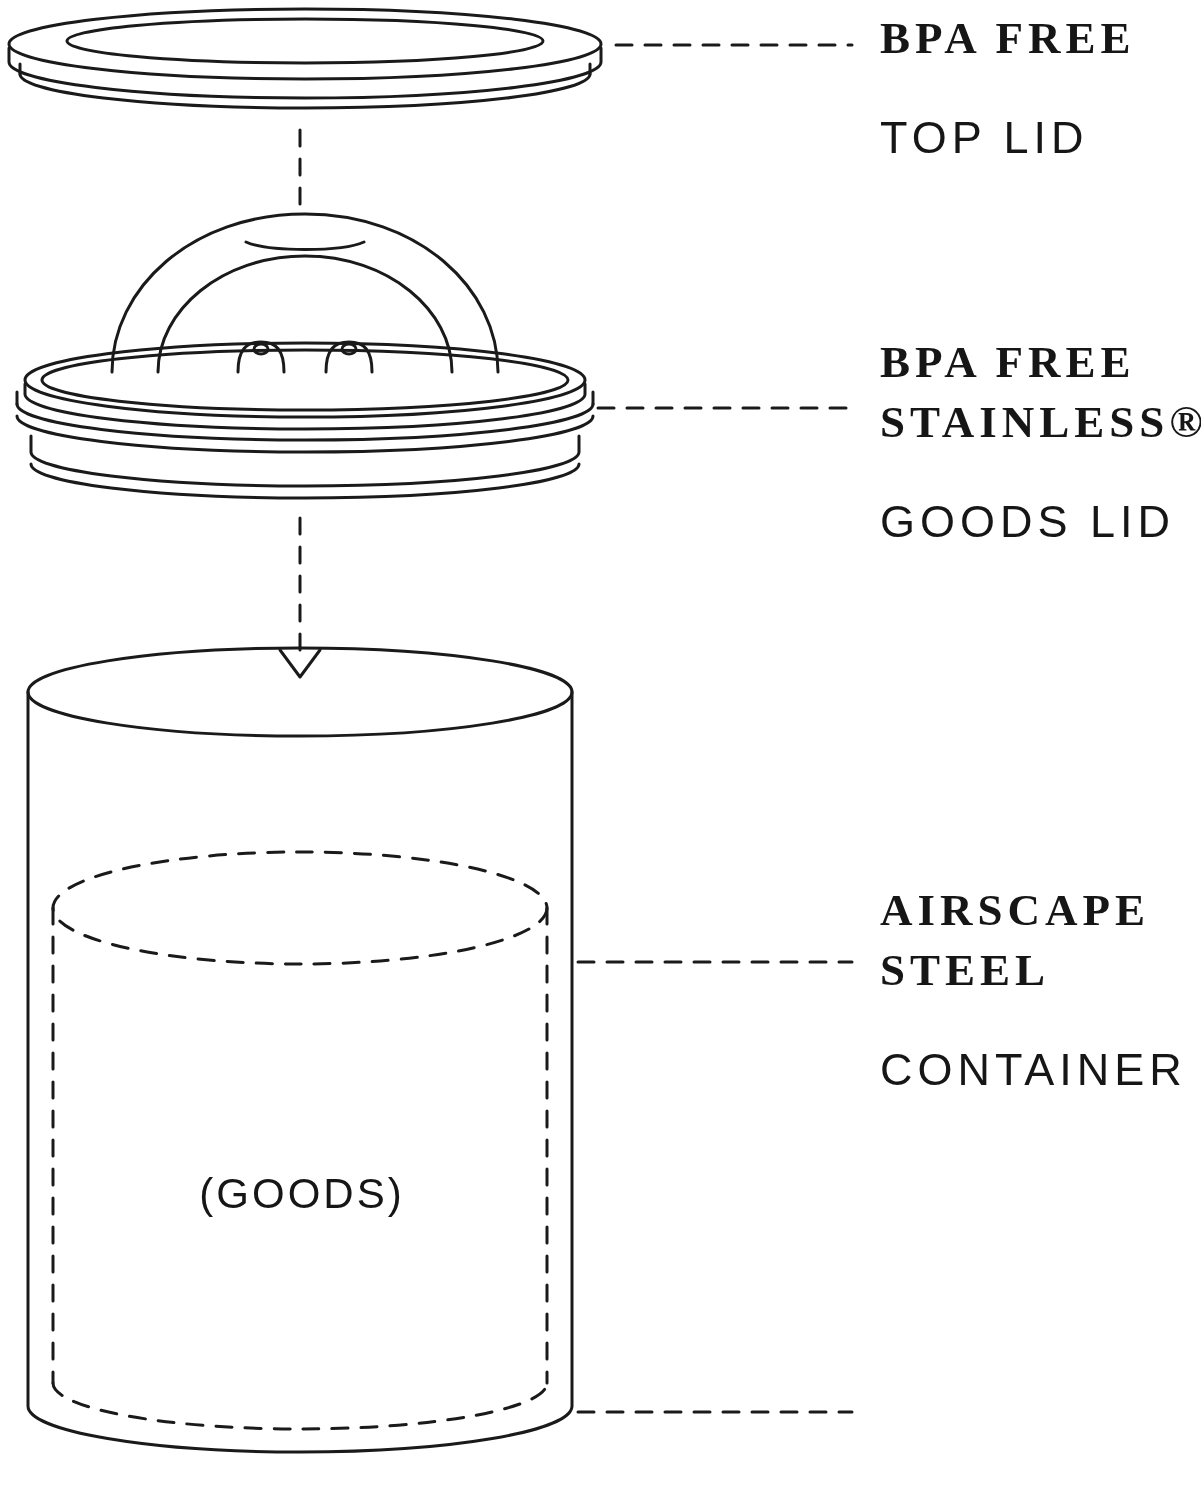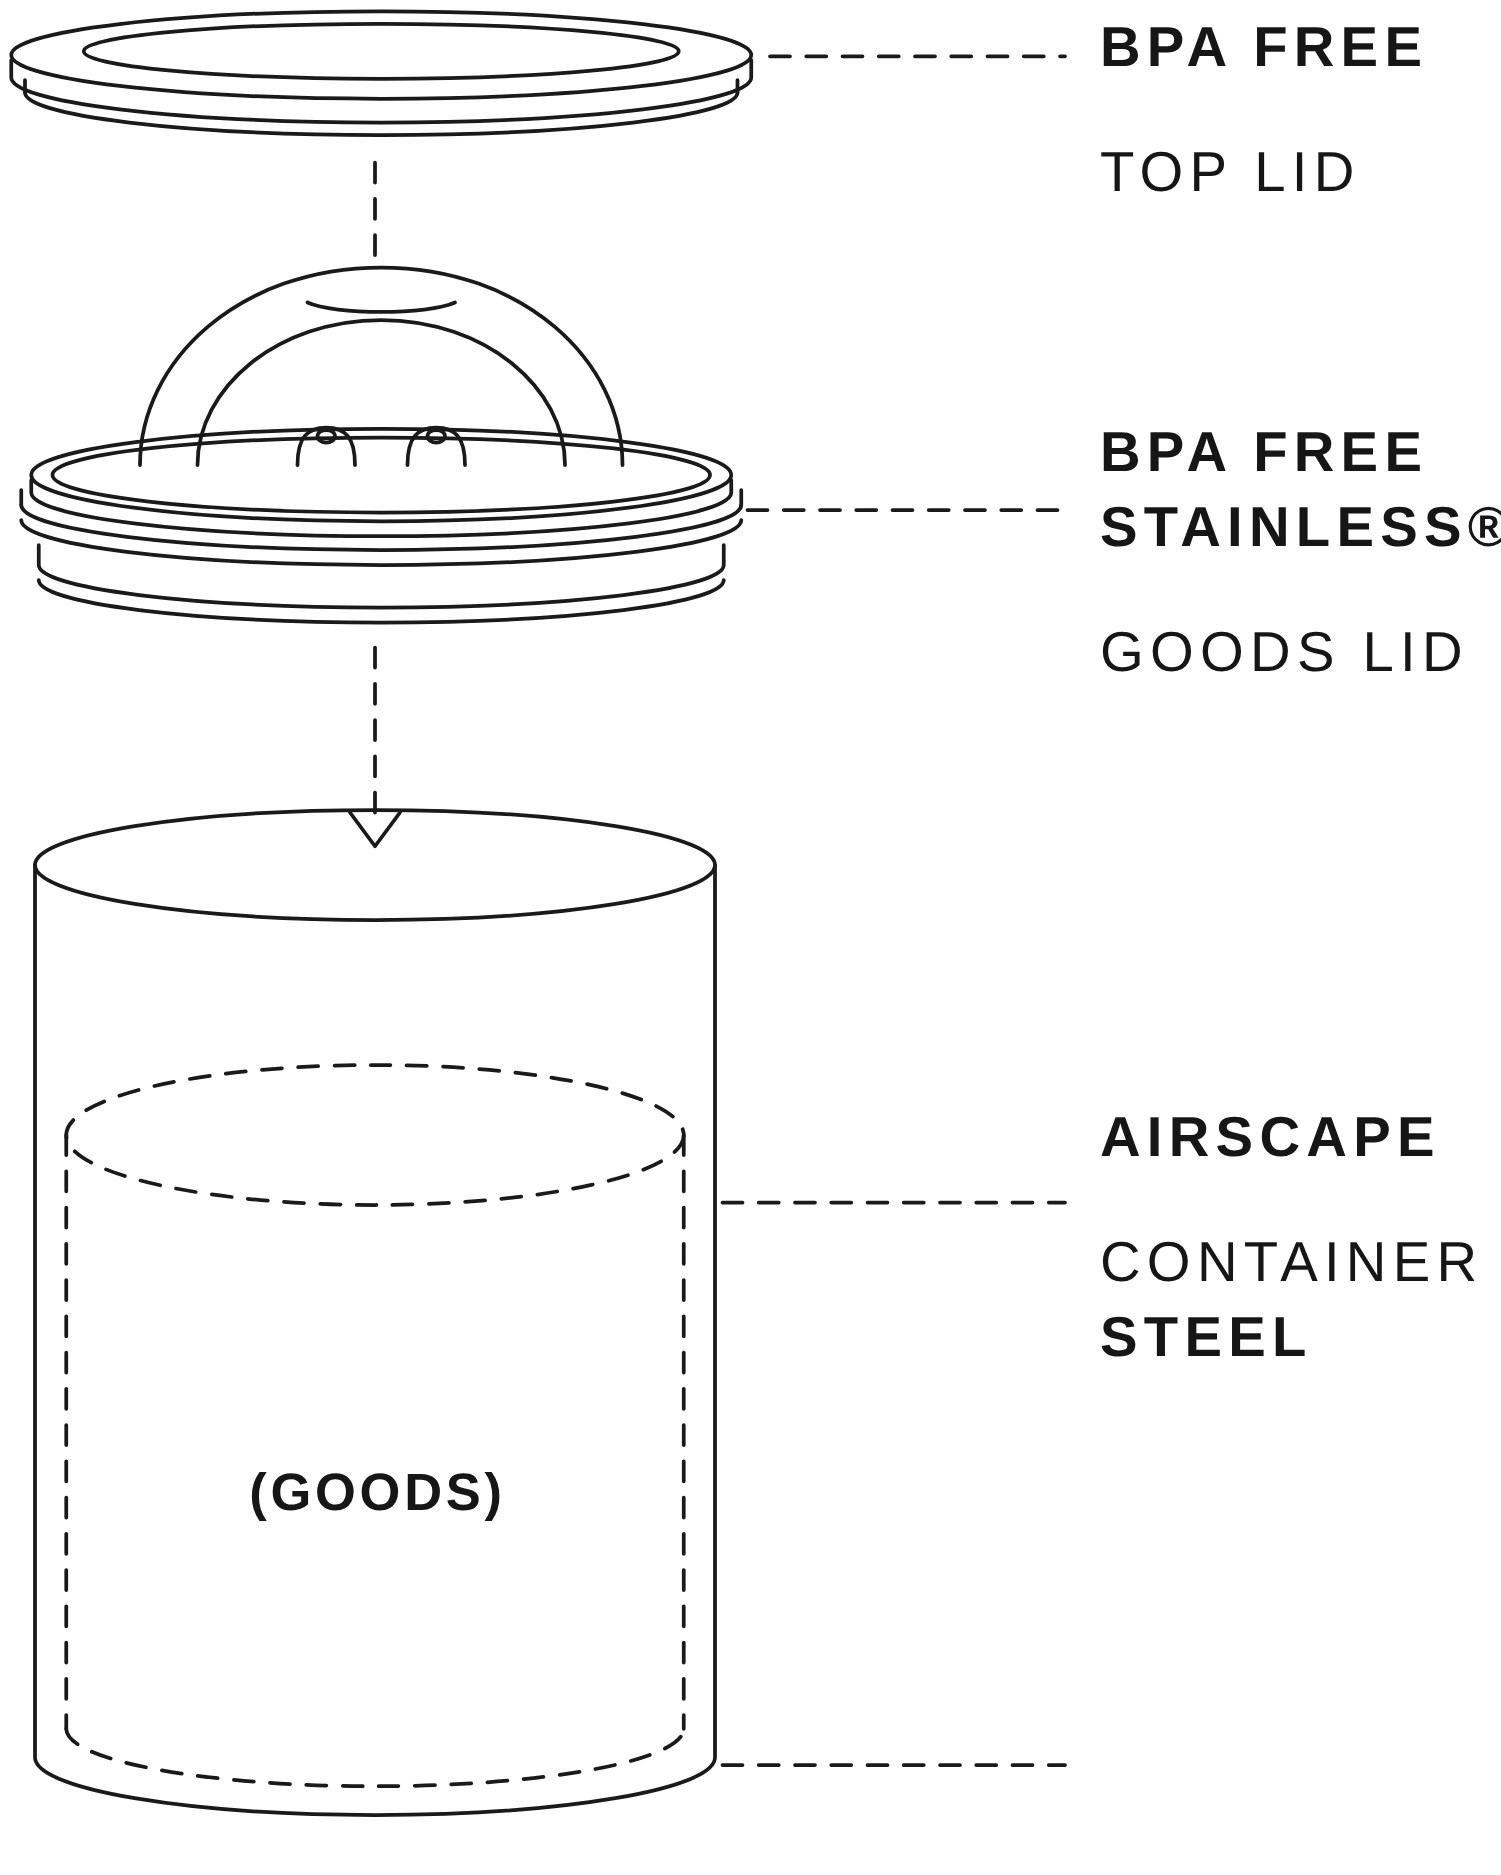--- a/index.html
+++ b/index.html
@@ -30,30 +30,30 @@
     left: 880px;
     color: #161616;
   }
   .lbl .line {
     display: block;
     font-size: 45px;
     line-height: 60px;
     letter-spacing: 5px;
     white-space: nowrap;
   }
-  .b  { font-weight: 700; }
+  .b  { font-weight: 700; font-family: Liberation Serif, serif; }
   .lt { font-weight: 400; letter-spacing: 4px; margin-top: 40px; }
   .goods {
     position: absolute;
     left: 32px;
     top: 1170px;
     width: 540px;
     text-align: center;
     font-size: 42px;
-    font-weight: 700;
+    font-weight: 400;
     letter-spacing: 3px;
     color: #161616;
   }
 </style>
 </head>
 <body>
 
 <div class="stage">
 
   <svg class="art" viewBox="0 0 1201 1500" aria-hidden="true">
@@ -113,20 +113,20 @@
   </div>
 
   <div class="lbl" style="top:332px;">
     <span class="line b">BPA FREE</span>
     <span class="line b">STAINLESS®</span>
     <span class="line lt">GOODS LID</span>
   </div>
 
   <div class="lbl" style="top:880px;">
     <span class="line b">AIRSCAPE</span>
+    <span class="line b">STEEL</span>
     <span class="line lt">CONTAINER</span>
-    <span class="line b">STEEL</span>
   </div>
 
 
   <div class="goods">(GOODS)</div>
 
 </div>
 
 </body></html>

